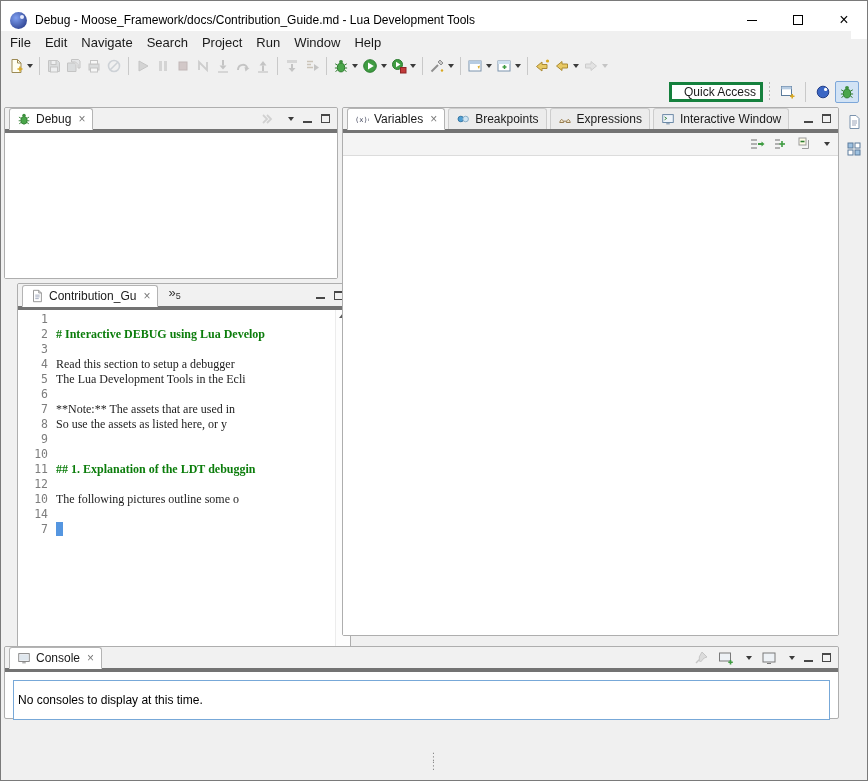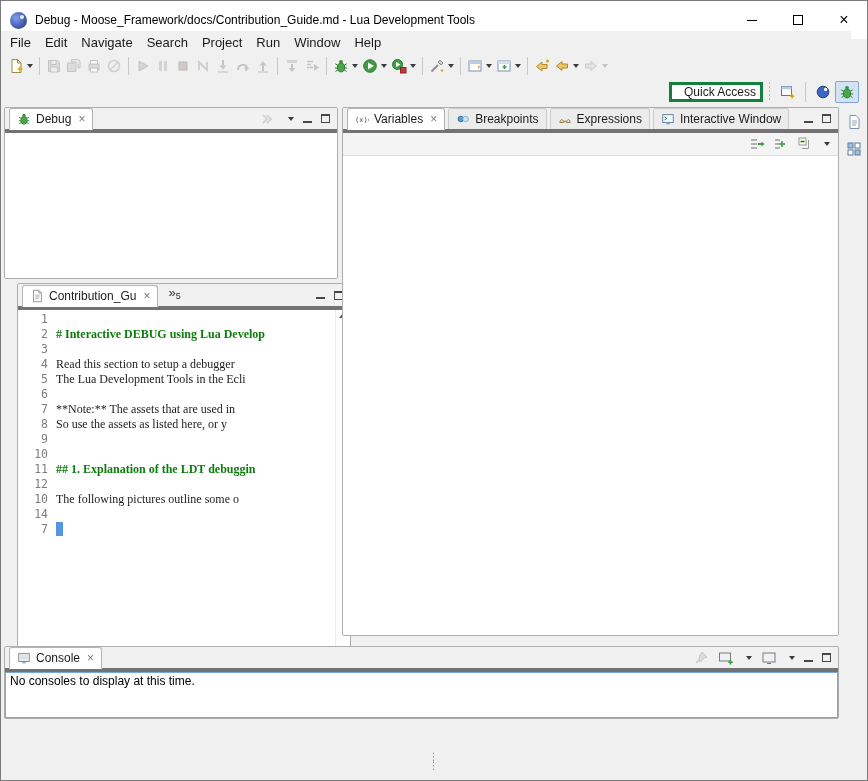--- a/index.html
+++ b/index.html
@@ -107,22 +107,22 @@
                    display:flex; align-items:center; justify-content:flex-end; gap:8px;
                    padding-right:8px; }
 
   
   .tray { position:absolute; left:841px; top:106px; width:24px; height:534px;
           display:flex; flex-direction:column; align-items:center; padding-top:5px; gap:7px; }
   .tray-ic { width:20px; height:20px; display:flex; align-items:center; justify-content:center; }
 
   
   #console-view .view-header { flex-basis:24px; }
-  .console-body { flex:1; background:#fff; border:1px solid #77a8d8; margin:0;
-                  font-size:12px; color:#000; padding:1px 4px; }
+  .console-body { flex:1; background:#fff; border:1px solid #77a8d8; margin:8px;
+                  font-size:12px; color:#000; padding:12px 4px; }
 
   
   .bottom-dots { position:absolute; top:751px; left:0; right:0; text-align:center;
                  color:#8a8a8a; font-size:10px; line-height:9px; letter-spacing:1px; }
 </style>
 </head>
 <body>
 
 <div class="window">
 

